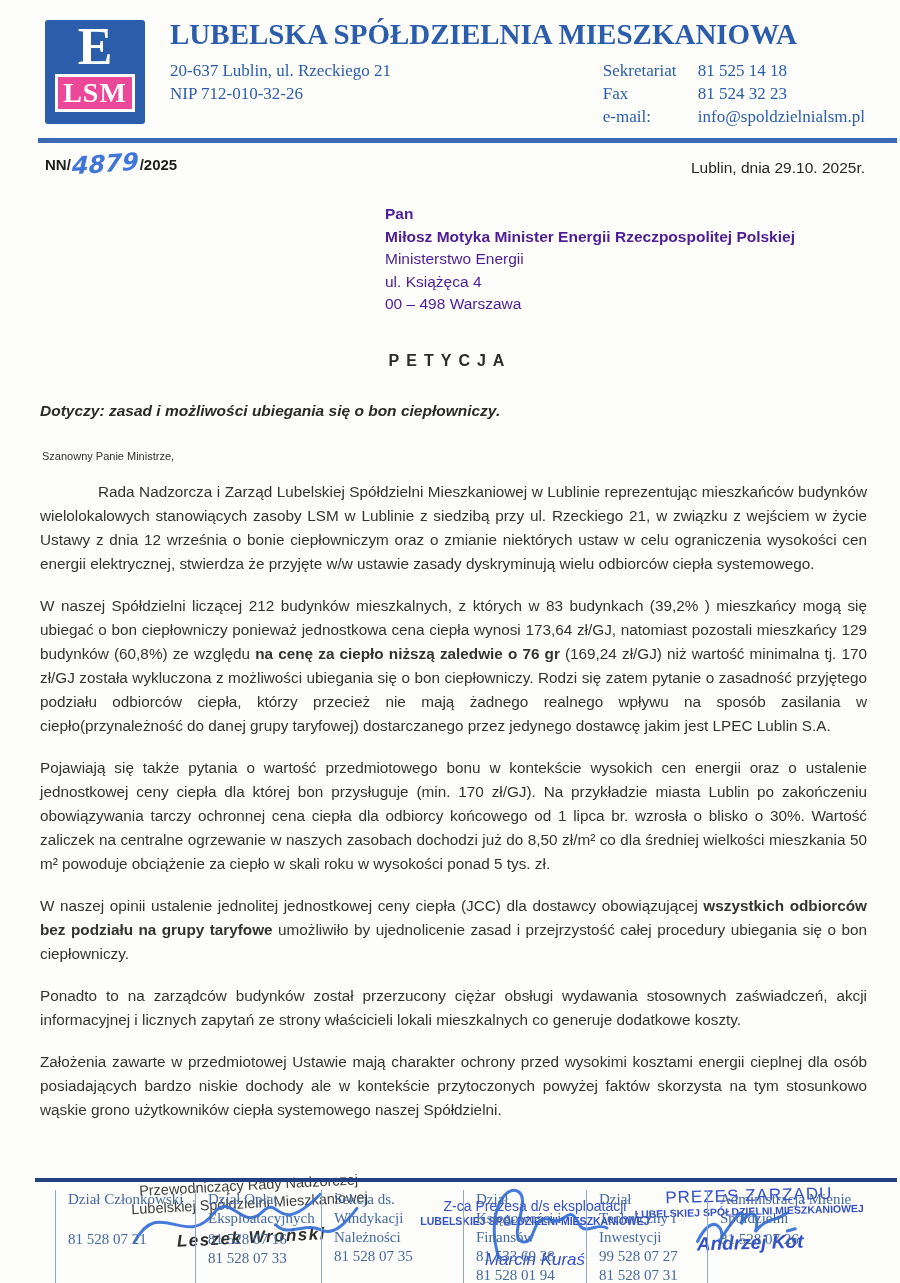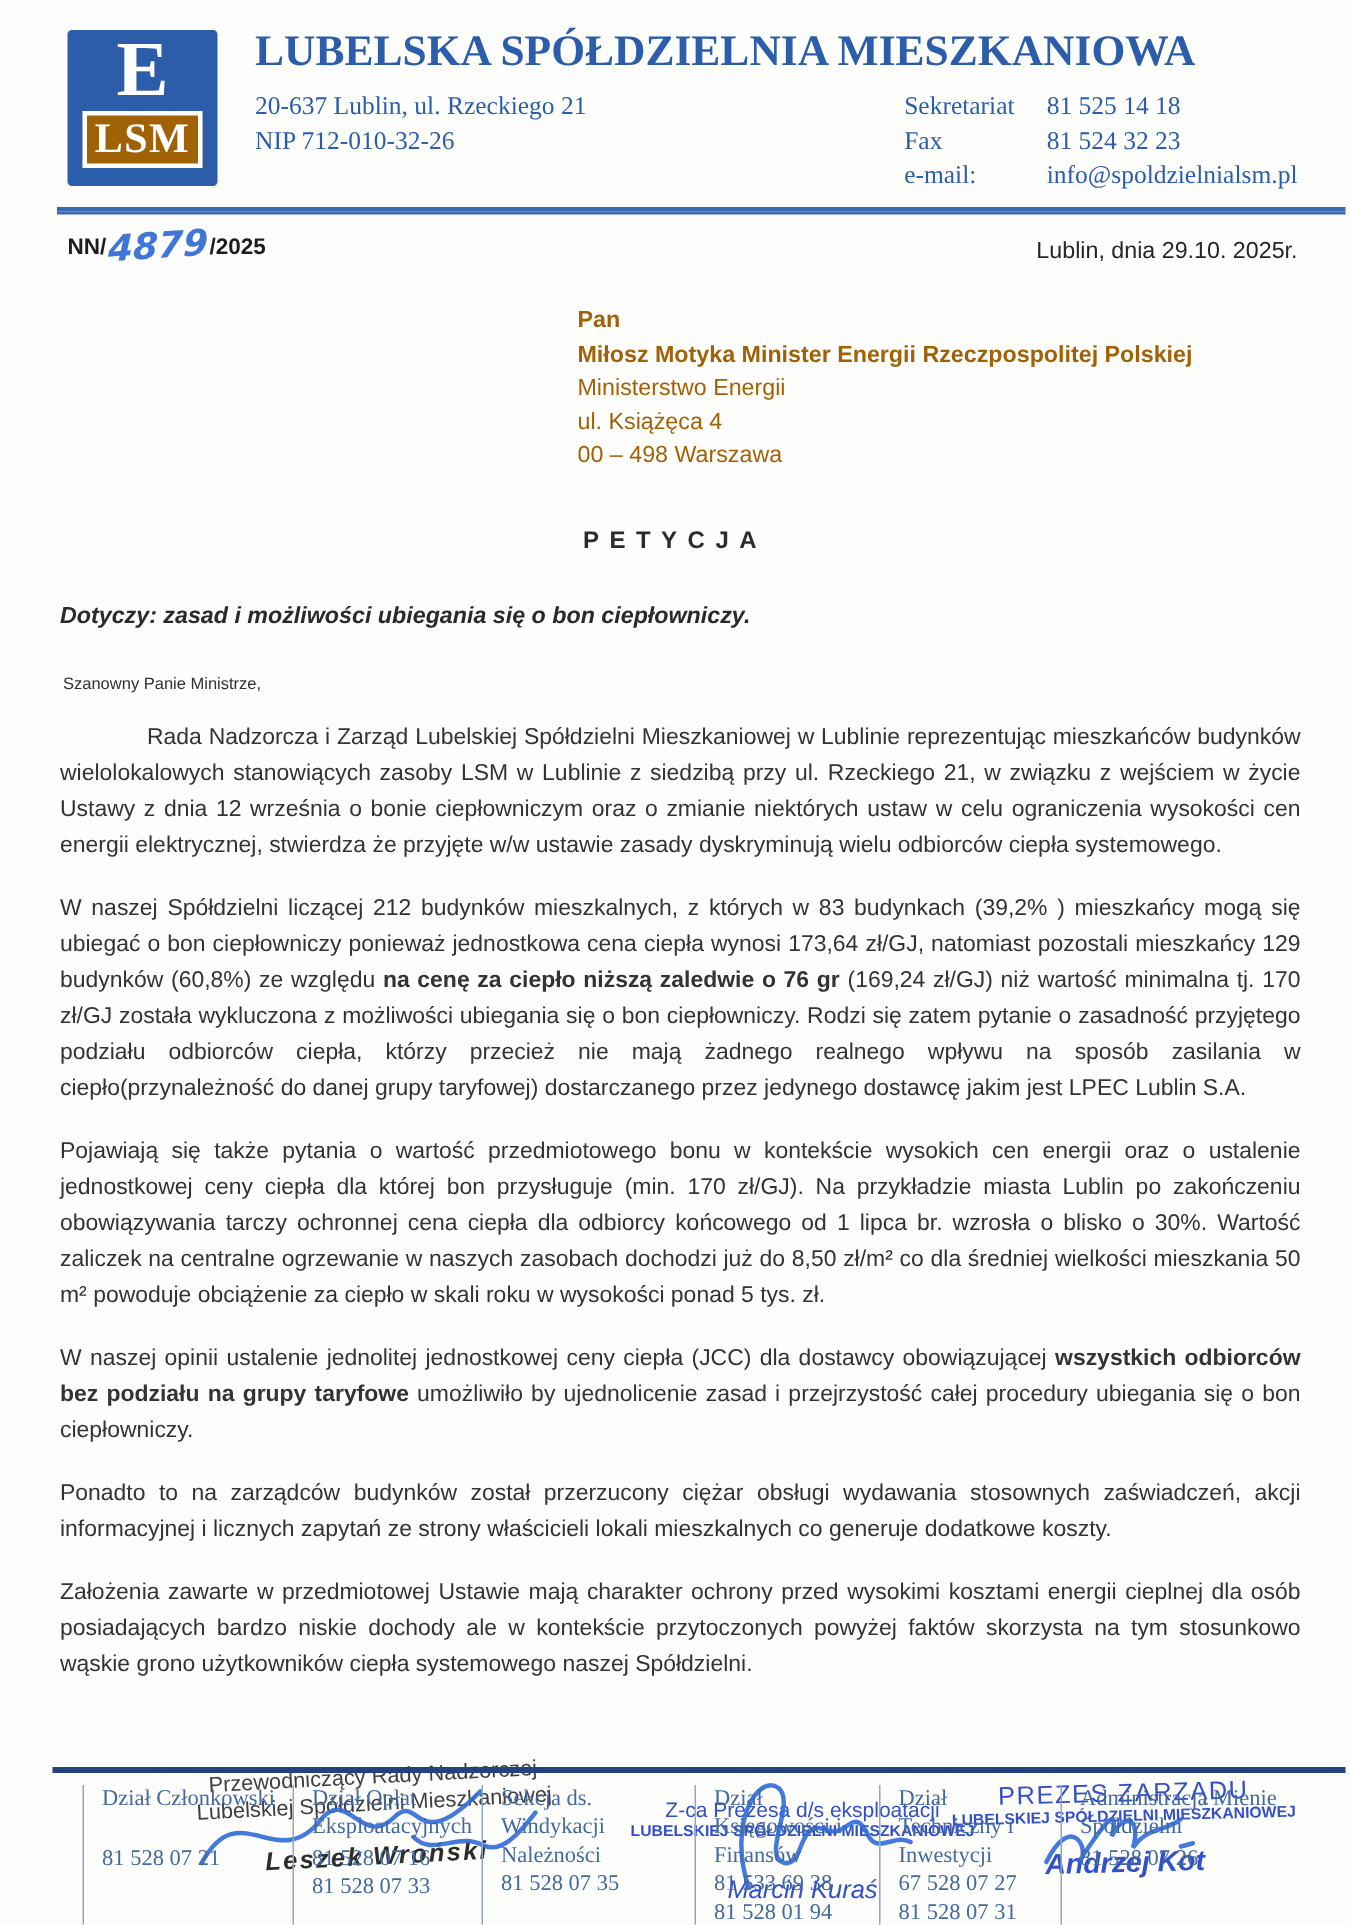--- a/index.html
+++ b/index.html
@@ -25,21 +25,21 @@
     display:flex;flex-direction:column;align-items:center;justify-content:flex-start;
   }
   .logo-e{
     color:#ffffff;font-family:"Liberation Serif",serif;
     font-weight:bold;font-size:52px;line-height:50px;margin-top:2px;
   }
   .logo-lsm{
     color:#ffffff;font-family:"Liberation Serif",serif;
     font-weight:bold;font-size:28px;line-height:30px;
     border:3px solid #ffffff;padding:1px 5px;margin-top:2px;
-    letter-spacing:1px;background:#a16207;
+    letter-spacing:1px;background:#ec4899;
   }
   .header-text{margin-left:125px;}
   .org-name{
     margin:0;color:#2b5dab;
     font-family:Liberation Serif, serif;
     font-size:29px;font-weight:bold;letter-spacing:0px;
     white-space:nowrap;
   }
   .header-cols{display:flex;margin-top:8px;}
   .hcol-left{width:380px;}
@@ -64,21 +64,21 @@
   .ref{font-weight:bold;font-size:15px;color:#1d1d1d;display:flex;align-items:center;}
   .ref-hand{
     display:inline-block;
     color:#3f76d8;font-size:24px;font-weight:bold;font-style:italic;
     font-family:"DejaVu Sans",sans-serif;
     transform:rotate(-4deg) skewX(-6deg);
     margin:0 1px;line-height:18px;
   }
   .date{font-size:15.5px;color:#262626;margin-top:4px;}
   
-  .addressee{margin:26px 0 0 385px;font-size:15.5px;line-height:22.5px;color:#a16207;}
+  .addressee{margin:26px 0 0 385px;font-size:15.5px;line-height:22.5px;color:#4c1d95;}
   .addressee .bold{font-weight:bold;}
   
   .petition-title{
     text-align:center;margin-top:36px;
     font-weight:bold;font-size:16px;letter-spacing:7px;color:#2c2c2c;
   }
   .subject{
     margin:32px 35px 0 40px;
     font-weight:bold;font-style:italic;font-size:15.5px;color:#2a2a2a;
   }
@@ -245,21 +245,21 @@
         <div>81 528 07 35</div>
         <div></div>
       </div>
       <div class="dept d3">
         <div class="dept-name">Dział Księgowości i Finansów</div>
         <div>81 533 69 38</div>
         <div>81 528 01 94</div>
       </div>
       <div class="dept d4">
         <div class="dept-name">Dział Techniczny i Inwestycji</div>
-        <div>67 528 07 27</div>
+        <div>99 528 07 27</div>
         <div>81 528 07 31</div>
       </div>
       <div class="dept d5">
         <div class="dept-name">Administracja Mienie Spółdzielni</div>
         <div>81 528 07 26</div>
         <div></div>
       </div>
     </div>
   </div>
 

